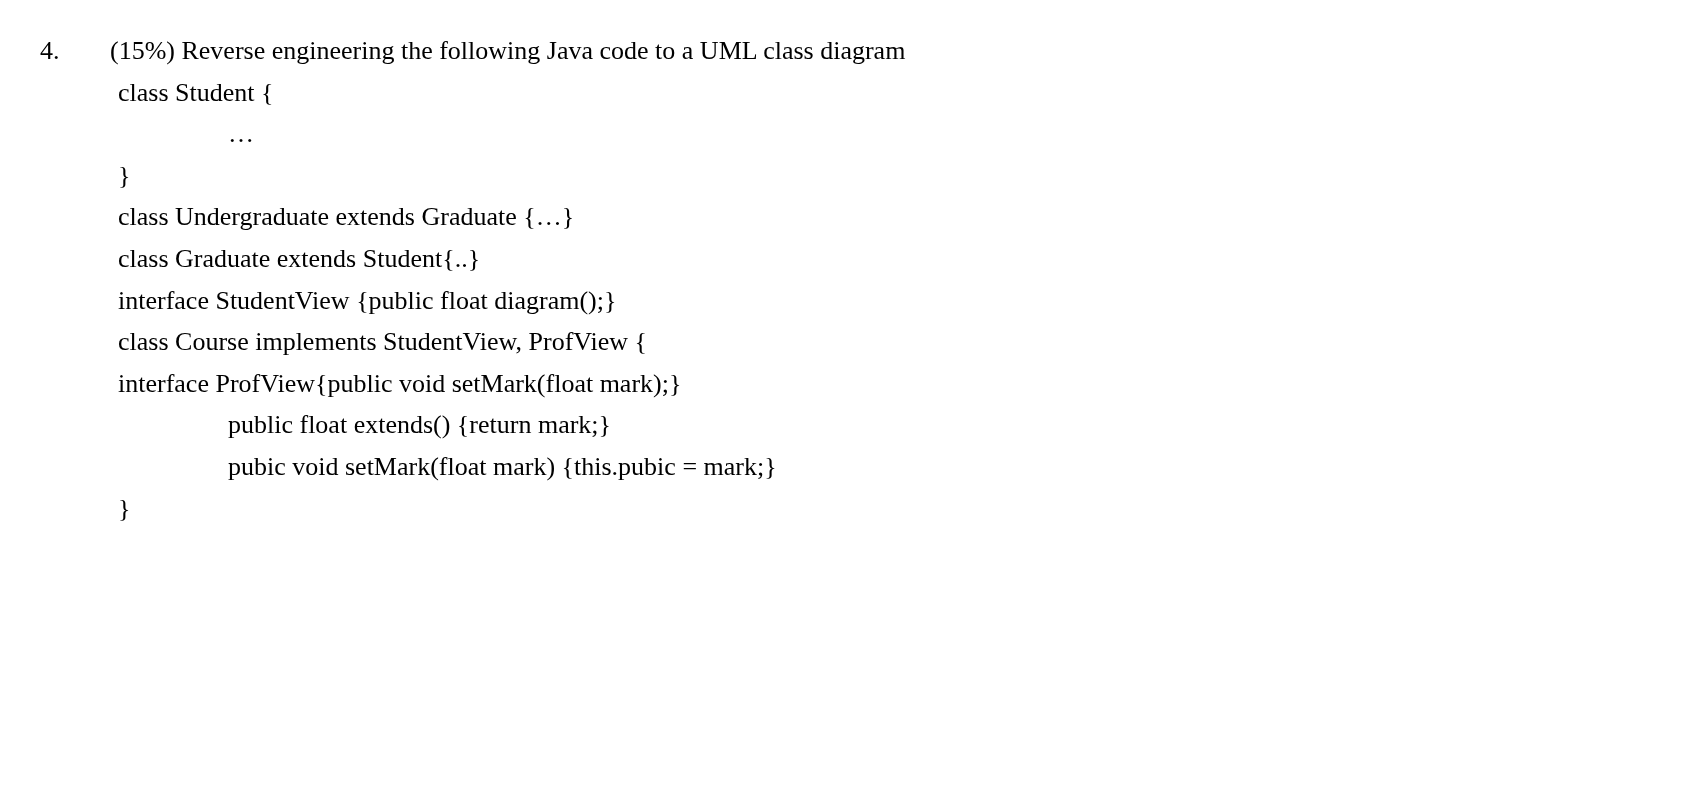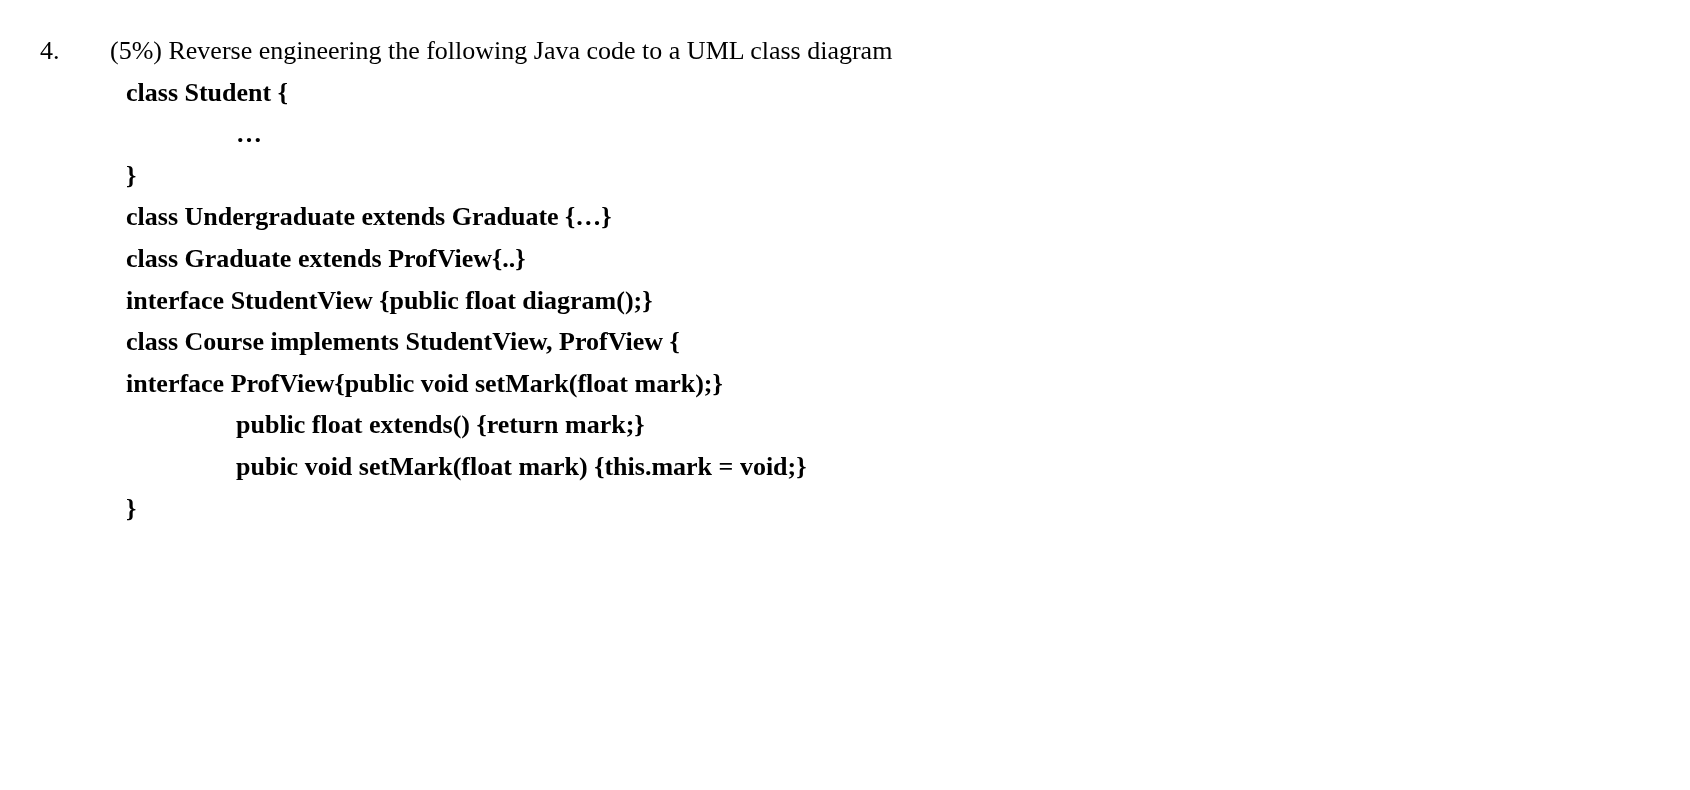--- a/index.html
+++ b/index.html
@@ -16,44 +16,43 @@
       align-items: flex-start;
     }
     .question-number {
       min-width: 60px;
       padding-right: 10px;
     }
     .question-body {
       flex: 1;
     }
     .code-block {
-      margin-left: 16px;
-      font-weight: bold;
+      margin-left: 8px;
     }
     .code-line {
       white-space: pre;
     }
     .indent1 {
       padding-left: 110px;
     }
   </style>
 </head>
 <body>
 
 <div class="question">
   <div class="question-number">4.</div>
   <div class="question-body">
-    <div>(5%) Reverse engineering the following Java code to a UML class diagram</div>
+    <div>(15%) Reverse engineering the following Java code to a UML class diagram</div>
     <div class="code-block">
       <div class="code-line">class Student {</div>
       <div class="code-line indent1">…</div>
       <div class="code-line">}</div>
       <div class="code-line">class Undergraduate extends Graduate {…}</div>
-      <div class="code-line">class Graduate extends ProfView{..}</div>
+      <div class="code-line">class Graduate extends Student{..}</div>
       <div class="code-line">interface StudentView {public float diagram();}</div>
       <div class="code-line">class Course implements StudentView, ProfView {</div>
       <div class="code-line">interface ProfView{public void setMark(float mark);}</div>
       <div class="code-line indent1">public float extends() {return mark;}</div>
-      <div class="code-line indent1">pubic void setMark(float mark) {this.mark = void;}</div>
+      <div class="code-line indent1">pubic void setMark(float mark) {this.pubic = mark;}</div>
       <div class="code-line">}</div>
     </div>
   </div>
 </div>
 
 </body></html>

